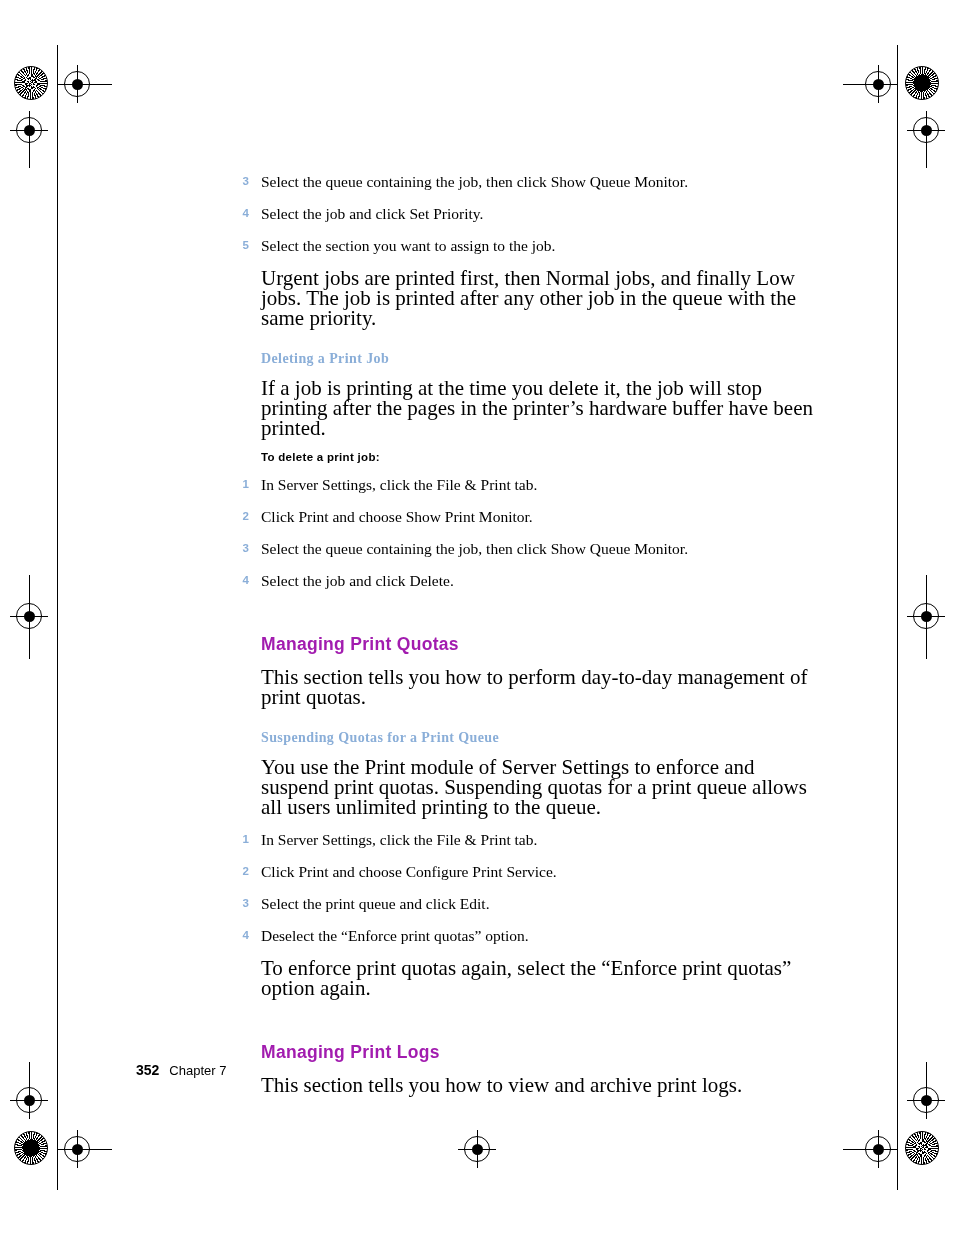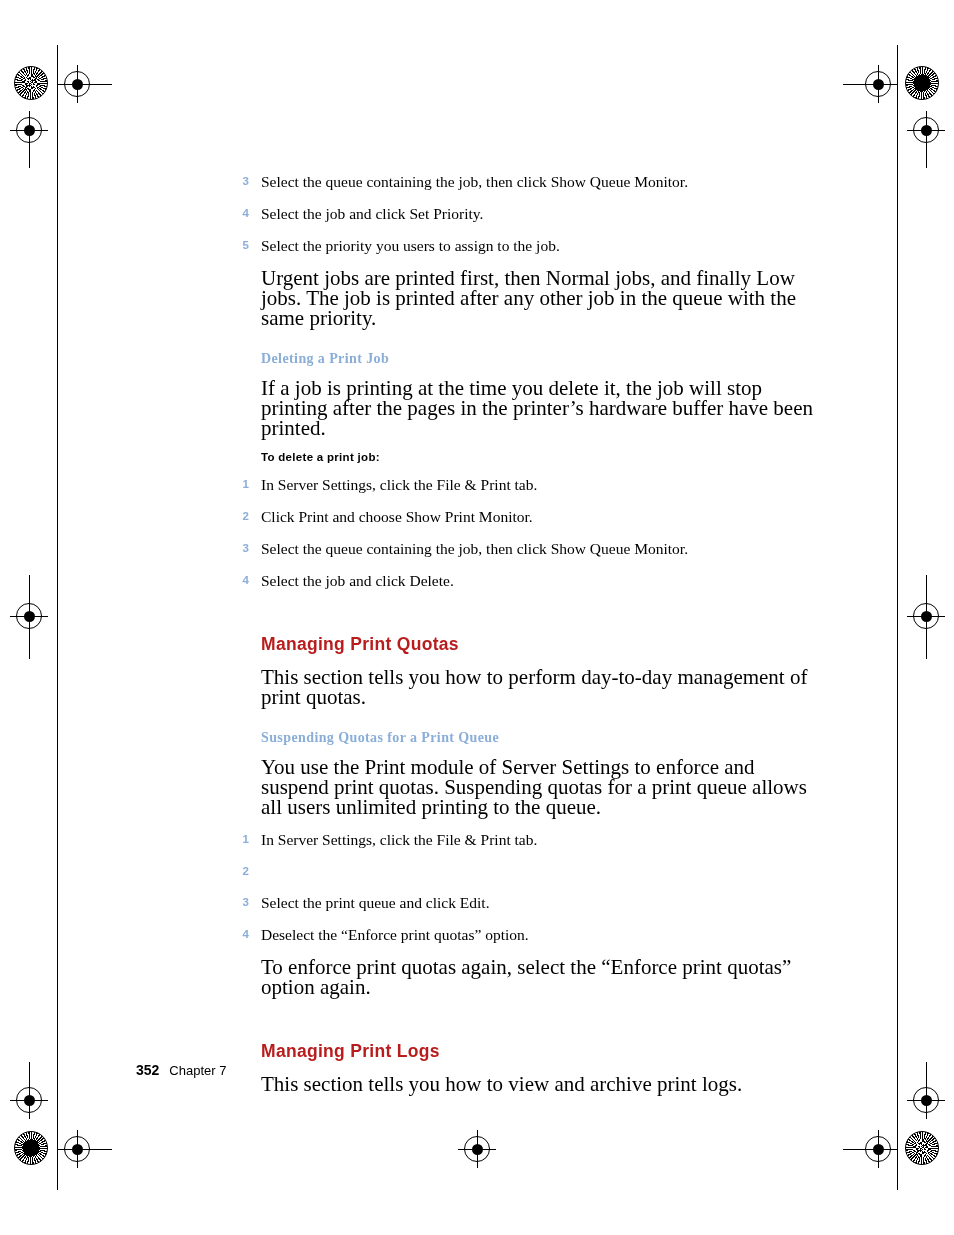--- a/index.html
+++ b/index.html
@@ -126,21 +126,21 @@
   .h-sub {
     color: #8aaed8;
     font-family: Liberation Serif, serif;
     font-weight: bold;
     font-size: 14px;
     letter-spacing: 0.4px;
     margin-top: 23px;
     margin-bottom: 11px;
   }
   .h-section {
-    color: #b91c1c;
+    color: #a21caf;
     font-family: "Liberation Sans", sans-serif;
     font-weight: bold;
     font-size: 17.5px;
     letter-spacing: 0.3px;
     margin-top: 44px;
     margin-bottom: 12px;
   }
   .h-task {
     font-family: "Liberation Sans", sans-serif;
     font-weight: bold;
@@ -240,21 +240,21 @@
     <div class="step">
       <span class="step-num">3</span>
       <span class="step-text">Select the queue containing the job, then click Show Queue Monitor.</span>
     </div>
     <div class="step">
       <span class="step-num">4</span>
       <span class="step-text">Select the job and click Set Priority.</span>
     </div>
     <div class="step">
       <span class="step-num">5</span>
-      <span class="step-text">Select the priority you users to assign to the job.</span>
+      <span class="step-text">Select the section you want to assign to the job.</span>
     </div>
 
     <div class="para">Urgent jobs are printed first, then Normal jobs, and finally Low jobs. The job is printed after any other job in the queue with the same priority.</div>
 
     <div class="h-sub">Deleting a Print Job</div>
     <div class="para">If a job is printing at the time you delete it, the job will stop printing after the pages in the printer’s hardware buffer have been printed.</div>
 
     <div class="h-task">To delete a print job:</div>
 
     <div class="step">
@@ -280,20 +280,21 @@
     <div class="h-sub">Suspending Quotas for a Print Queue</div>
     <div class="para">You use the Print module of Server Settings to enforce and suspend print quotas. Suspending quotas for a print queue allows all users unlimited printing to the queue.</div>
 
 
     <div class="step">
       <span class="step-num">1</span>
       <span class="step-text">In Server Settings, click the File &amp; Print tab.</span>
     </div>
     <div class="step">
       <span class="step-num">2</span>
+      <span class="step-text">Click Print and choose Configure Print Service.</span>
     </div>
     <div class="step">
       <span class="step-num">3</span>
       <span class="step-text">Select the print queue and click Edit.</span>
     </div>
     <div class="step">
       <span class="step-num">4</span>
       <span class="step-text">Deselect the “Enforce print quotas” option.</span>
     </div>
 

